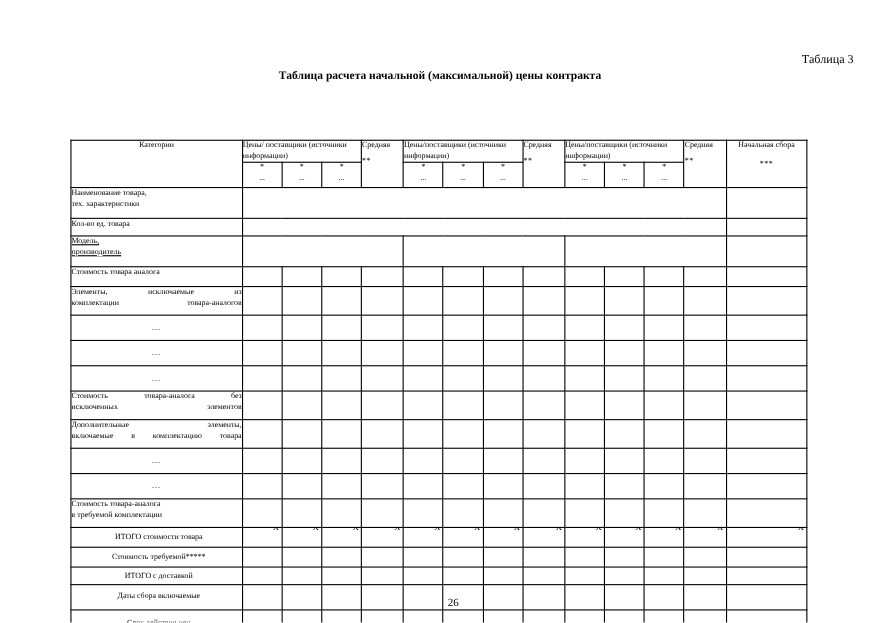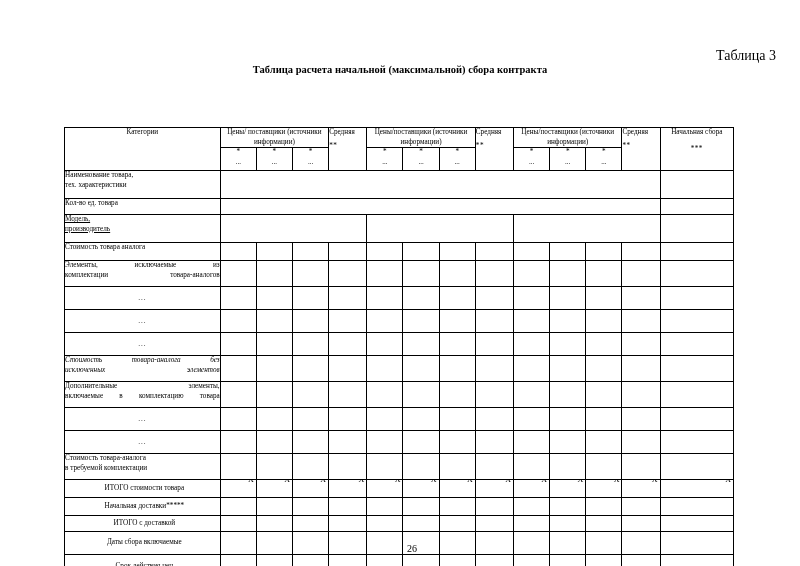--- a/index.html
+++ b/index.html
@@ -22,21 +22,21 @@
     width: 800px;
     height: 566px;
     background: #ffffff;
   }
 
   
   .table-number {
     position: absolute;
     top: 48px;
     right: 24px;
-    font-size: 14px;
+    font-size: 11px;
     font-weight: normal;
     white-space: nowrap;
   }
   .doc-title {
     position: absolute;
     top: 62px;
     left: 0;
     width: 800px;
     text-align: center;
     font-size: 10.5px;
@@ -75,21 +75,21 @@
   .grp-edge-l { border-left: 1.5px solid #000 !important; }
 
   
   .h-cat {
     text-align: center;
     vertical-align: middle;
     font-size: 7.6px;
     padding: 4px 6px;
   }
   .h-group {
-    text-align: center;
+    text-align: left;
     vertical-align: top;
     padding: 4px 2px 3px;
     font-size: 7.2px;
     line-height: 9.5px;
     margin-left: 36px;
   }
   .h-avg {
     text-align: left;
     vertical-align: top;
     padding: 4px 3px;
@@ -162,21 +162,21 @@
   }
 </style>
 </head>
 <body>
 
 <div class="page">
 
   <div class="table-number">Таблица 3</div>
 
   <div class="doc-title">
-    <span class="line">Таблица расчета начальной (максимальной) сбора контракта</span>
+    <span class="line">Таблица расчета начальной (максимальной) цены контракта</span>
   </div>
 
   <div class="table-wrap">
     <table class="calc">
       <colgroup>
         <col style="width:155px">
         <col style="width:36px">
           <col style="width:36px">
           <col style="width:36px">
         <col style="width:38px">
@@ -349,21 +349,21 @@
             <td class="cell grp-edge-l"></td>
             <td class="cell"></td>
             <td class="cell"></td>
             <td class="cell"></td>
             <td class="cell grp-edge-l"></td>
             <td class="cell"></td>
             <td class="cell"></td>
             <td class="cell"></td>
             <td class="cell"></td>
           </tr>
-          <tr style="height: 26px; font-style: italic;">
+          <tr style="height: 26px;">
             <td class="lbl justify">Стоимость      товара-аналога      без<br>исключенных элементов</td>
             <td class="cell grp-edge-l"></td>
             <td class="cell"></td>
             <td class="cell"></td>
             <td class="cell"></td>
             <td class="cell grp-edge-l"></td>
             <td class="cell"></td>
             <td class="cell"></td>
             <td class="cell"></td>
             <td class="cell grp-edge-l"></td>
@@ -472,21 +472,21 @@
               <span class="xmark">X</span>
             </td>
             <td class="cell xcell">
               <span class="xmark">X</span>
             </td>
             <td class="cell xcell">
               <span class="xmark">X</span>
             </td>
           </tr>
           <tr style="height: 18px;">
-            <td class="lbl center mid">Начальная доставки*****</td>
+            <td class="lbl center mid">Стоимость требуемой*****</td>
             <td class="cell grp-edge-l"></td>
             <td class="cell"></td>
             <td class="cell"></td>
             <td class="cell"></td>
             <td class="cell grp-edge-l"></td>
             <td class="cell"></td>
             <td class="cell"></td>
             <td class="cell"></td>
             <td class="cell grp-edge-l"></td>
             <td class="cell"></td>

